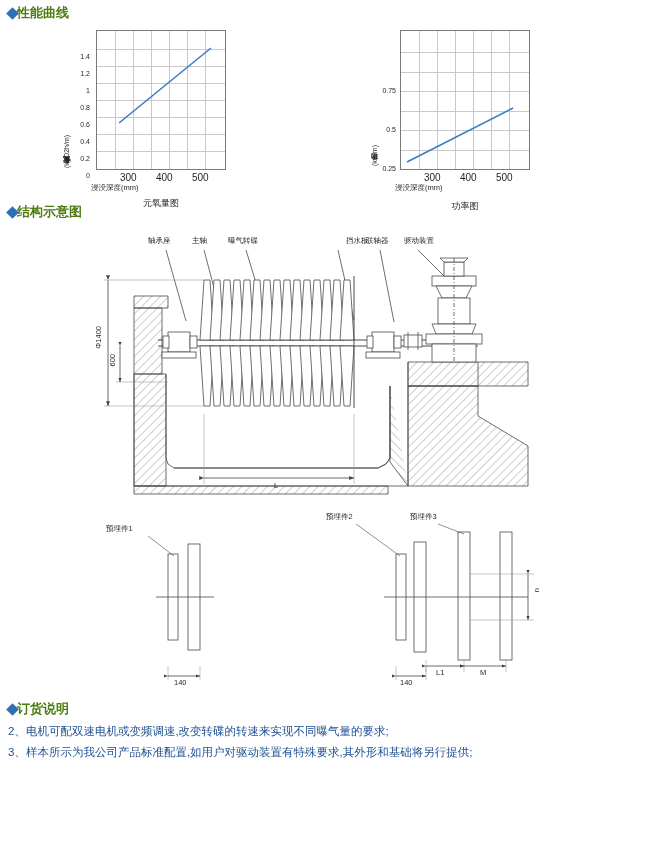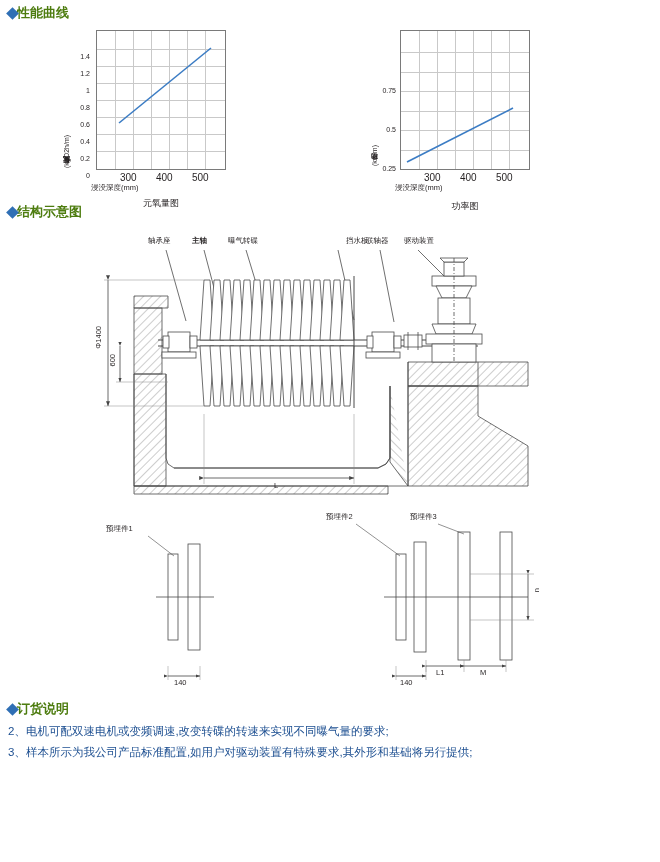--- a/index.html
+++ b/index.html
@@ -279,21 +279,21 @@
       <line x1="418" y1="430" x2="456" y2="430" marker-start="url(#arrs)" marker-end="url(#arrs)" stroke="#444"></line>
       <line x1="456" y1="430" x2="498" y2="430" marker-start="url(#arrs)" marker-end="url(#arrs)" stroke="#444"></line>
 
       <line x1="520" y1="338" x2="520" y2="384" marker-start="url(#arrs)" marker-end="url(#arrs)" stroke="#444"></line>
       <line x1="462" y1="338" x2="526" y2="338" stroke="#888" stroke-width="0.5"></line>
       <line x1="462" y1="384" x2="526" y2="384" stroke="#888" stroke-width="0.5"></line>
     </g>
   </svg>
 
   <div class="dlabel" style="left:140px;top:0px;">轴承座</div>
-  <div class="dlabel" style="left:184px;top:0px;font-weight:bold;">主轴</div>
+  <div class="dlabel" style="left:184px;top:0px;">主轴</div>
   <div class="dlabel" style="left:220px;top:0px;text-align:right;">曝气转碟</div>
   <div class="dlabel" style="left:314px;top:0px;margin-left:24px;">挡水板</div>
   <div class="dlabel" style="left:358px;top:0px;">联轴器</div>
   <div class="dlabel" style="left:396px;top:0px;">驱动装置</div>
 
   <div class="dlabel" style="left:86px;top:90px;writing-mode:vertical-rl;transform:rotate(180deg);">Φ1400</div>
   <div class="dlabel" style="left:100px;top:118px;writing-mode:vertical-rl;transform:rotate(180deg);">600</div>
   <div class="dlabel" style="left:266px;top:245px;">L</div>
 
   <div class="dlabel" style="left:98px;top:288px;">预埋件1</div>

